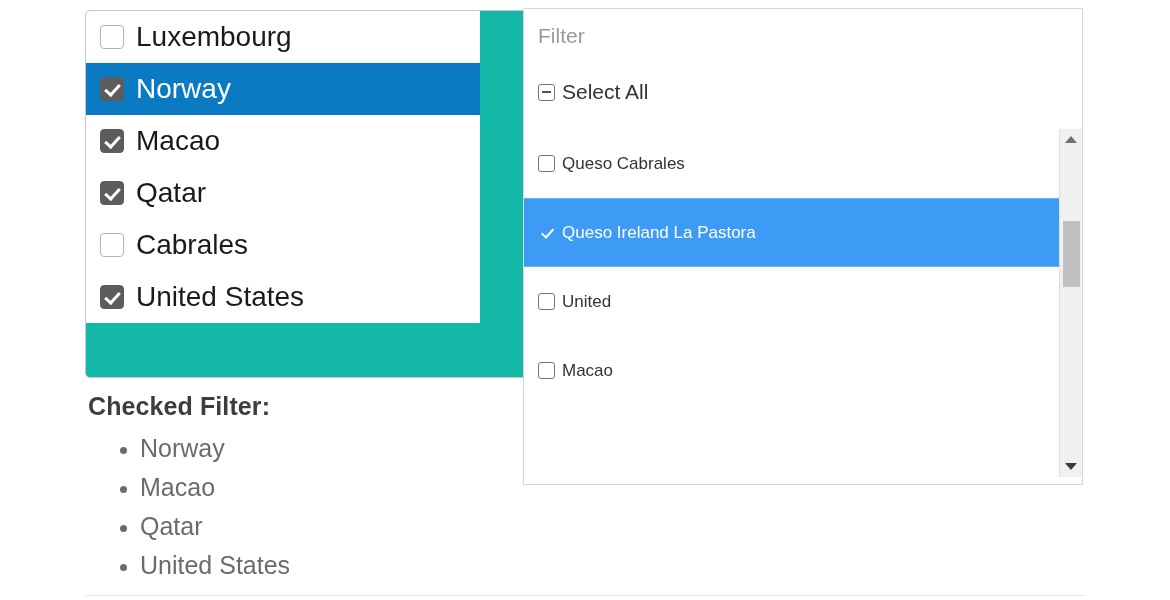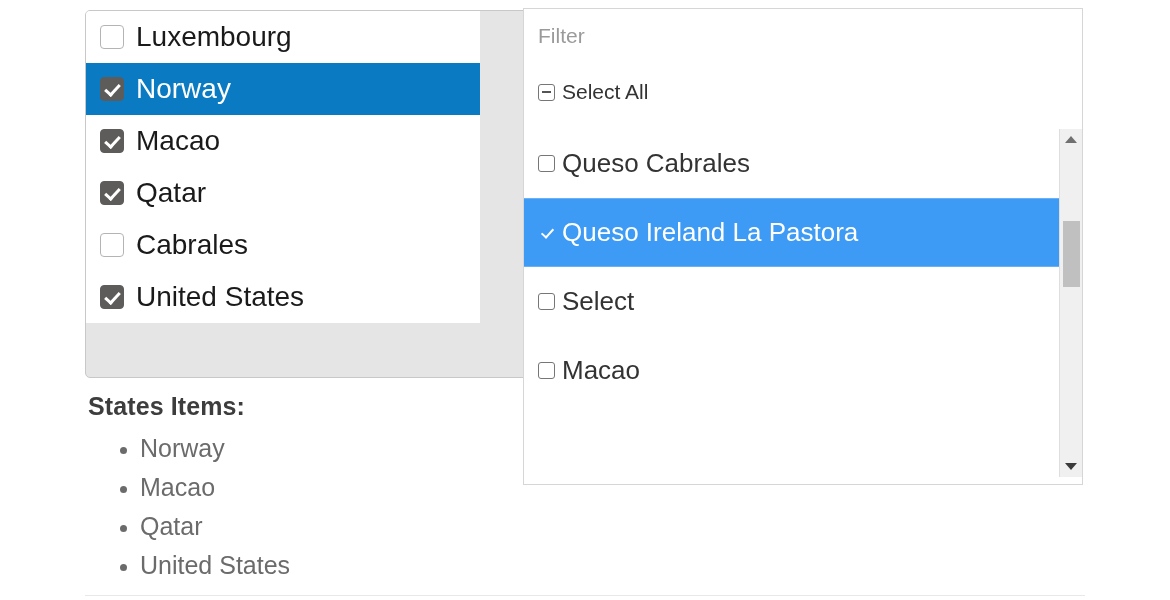--- a/index.html
+++ b/index.html
@@ -18,21 +18,21 @@
 
   
   #left-panel {
     position: absolute;
     left: 85px;
     top: 10px;
     width: 502px;
     height: 368px;
     border: 1px solid #c8c8c8;
     border-radius: 5px;
-    background: #e5e5e5;
+    background: #14b8a6;
     box-sizing: border-box;
     overflow: hidden;
   }
   #left-list {
     position: absolute;
     left: 0;
     top: 0;
     width: 394px;
     height: 100%;
     box-sizing: border-box;
@@ -183,21 +183,21 @@
     right: 23px;
     bottom: 7px;
     overflow: hidden;
   }
   .rrow {
     height: 69px;
     display: flex;
     align-items: center;
     padding-left: 14px;
     box-sizing: border-box;
-    font-size: 26px;
+    font-size: 17px;
     color: #333333;
     background: #ffffff;
     white-space: nowrap;
   }
   .rrow.selected {
     background: #3d9bf5;
     color: #ffffff;
     border-top: 1px solid #69b0f7;
     border-bottom: 1px solid #69b0f7;
   }
@@ -349,21 +349,21 @@
       <span>Queso Cabrales</span>
     </div>
 
     <div class="rrow selected">
       <span class="rbox checked"></span>
       <span>Queso Ireland La Pastora</span>
     </div>
 
     <div class="rrow">
       <span class="rbox"></span>
-      <span>Select</span>
+      <span>United</span>
     </div>
 
     <div class="rrow">
       <span class="rbox"></span>
       <span>Macao</span>
     </div>
 
   </div>
 
   <div id="right-scrollbar">
@@ -372,21 +372,21 @@
     </div>
     <div id="right-thumb"></div>
     <div class="sb-arrow down">
       <span class="tri down"></span>
     </div>
   </div>
 
 </div>
 
 <div id="checked-items">
-  <h3 id="checked-heading">States Items:</h3>
+  <h3 id="checked-heading">Checked Filter:</h3>
   <ul id="checked-list">
     <li>Norway</li>
     <li>Macao</li>
     <li>Qatar</li>
     <li>United States</li>
   </ul>
 </div>
 
 <div id="bottom-rule"></div>
 

